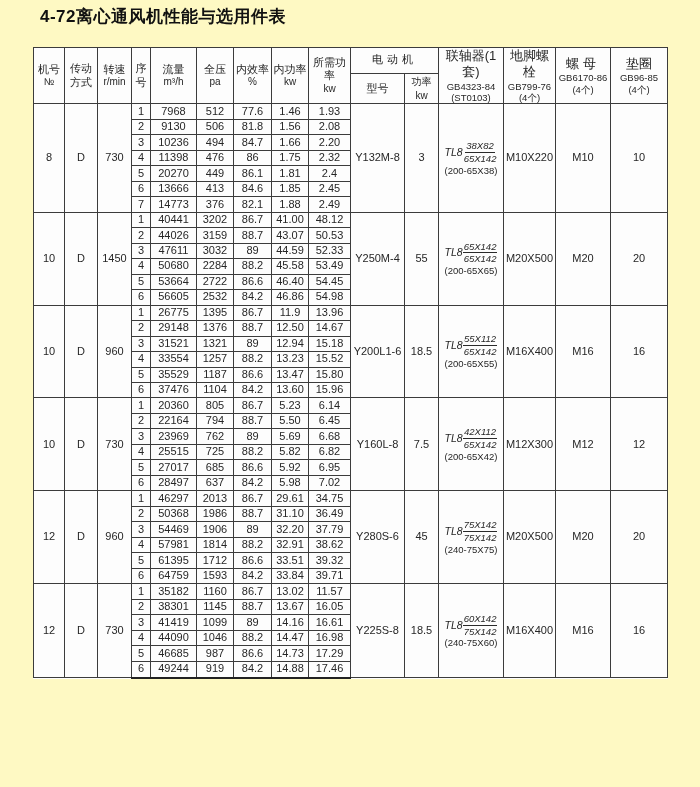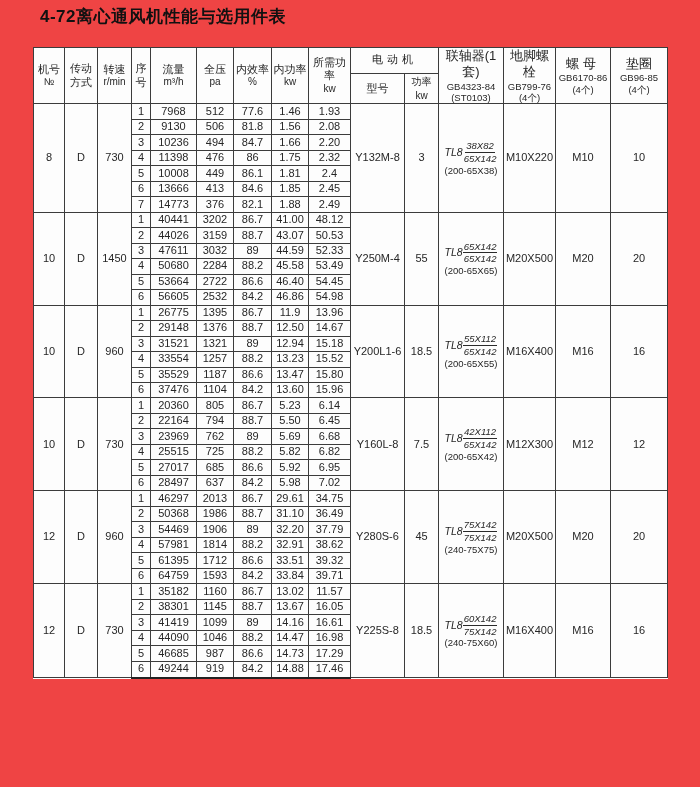--- a/index.html
+++ b/index.html
@@ -3,21 +3,21 @@
 <meta charset="utf-8">
 <style>
   * { margin: 0; padding: 0; box-sizing: border-box; }
   html, body { width: 700px; height: 787px; }
   body {
     background: #fbfbfb;
     font-family: "Liberation Sans", sans-serif;
     color: #2a2a2a;
     position: relative;
   }
-  .page { position: absolute; inset: 0; background: #ef4444; }
+  .page { position: absolute; inset: 0; background: #fef9c3; }
   .title {
     position: absolute;
     left: 40px; top: 5px;
     font-size: 17px;
     font-weight: bold;
     color: #111;
     letter-spacing: 0.5px;
   }
   table.tbl {
     position: absolute;
@@ -198,21 +198,21 @@
         <tr>
           <td>4</td>
           <td>11398</td>
           <td>476</td>
           <td>86</td>
           <td>1.75</td>
           <td>2.32</td>
         </tr>
         <tr>
           <td>5</td>
-          <td>10008</td>
+          <td>20270</td>
           <td>449</td>
           <td>86.1</td>
           <td>1.81</td>
           <td>2.4</td>
         </tr>
         <tr>
           <td>6</td>
           <td>13666</td>
           <td>413</td>
           <td>84.6</td>

